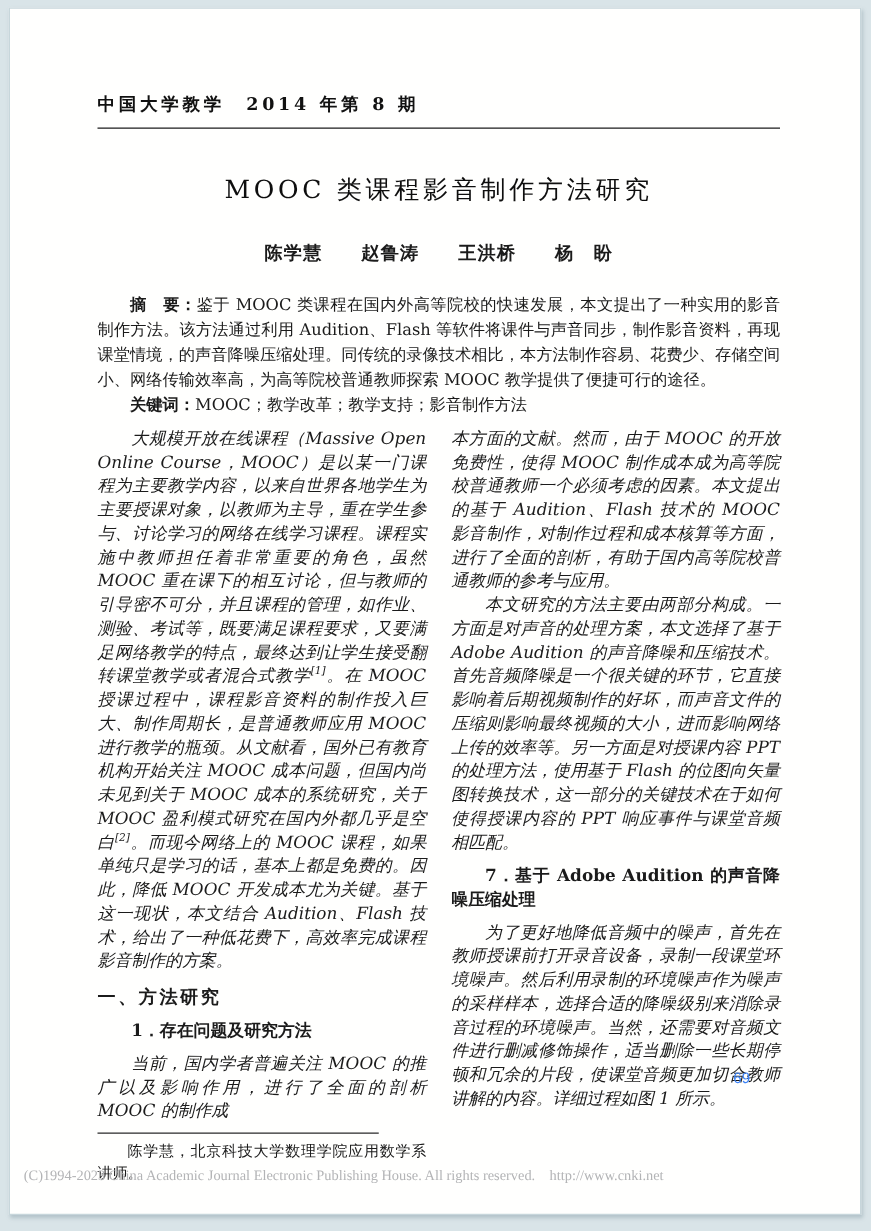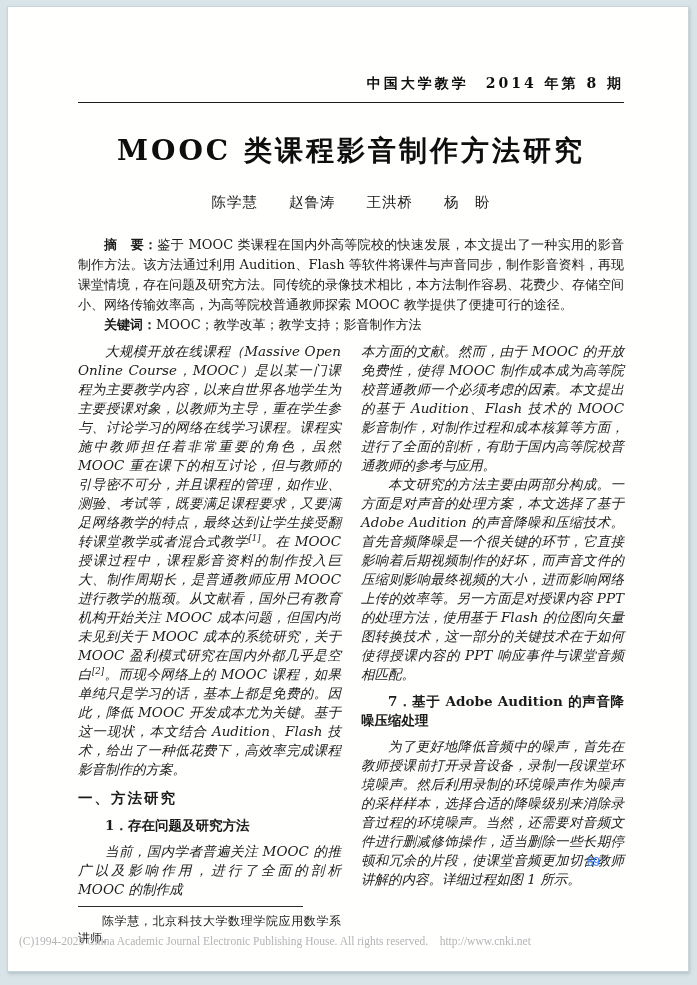--- a/index.html
+++ b/index.html
@@ -16,45 +16,45 @@
     width:682px; height:966px;
     background:#fffffe;
     border:1px solid #c7d6db;
     box-sizing:border-box;
     box-shadow:1px 2px 3px rgba(110,135,145,0.35);
   }
   .content { padding:0 64px 0 70px; }
 
   .journal-header {
     margin-top:68px;
-    text-align:right;
+    text-align:left;
     font-size:14px;
     font-weight:bold;
     letter-spacing:3px;
     color:#111;
   }
   .header-rule {
     margin-top:9px;
     border-top:1.6px solid #1c1c1c;
     height:0;
   }
   .paper-title {
     margin:31px 0 0 0;
     text-align:center;
-    font-size:28px;
+    font-size:20px;
     line-height:34px;
-    font-weight:700;
+    font-weight:400;
     letter-spacing:3px;
     color:#0e0e0e;
   }
   .authors {
     margin-top:25px;
     text-align:center;
     font-size:14.5px;
-    font-weight:normal;
+    font-weight:bold;
     letter-spacing:1px;
   }
   .abstract {
     margin:23px 0 0 0;
     font-size:13px;
     line-height:20px;
     text-align:justify;
     text-indent:2em;
   }
   .keywords {
@@ -123,21 +123,21 @@
   <div class="content">
 
     <div class="journal-header">中国大学教学　2014 年第 8 期</div>
 
     <div class="header-rule"></div>
 
     <h1 class="paper-title">MOOC 类课程影音制作方法研究</h1>
 
     <div class="authors">陈学慧　　赵鲁涛　　王洪桥　　杨　盼</div>
 
-    <p class="abstract"><span class="bold">摘　要：</span><span>鉴于 MOOC 类课程在国内外高等院校的快速发展，本文提出了一种实用的影音制作方法。该方法通过利用 Audition、Flash 等软件将课件与声音同步，制作影音资料，再现课堂情境，存在问题及研究方法。同传统的录像技术相比，本方法制作容易、花费少、存储空间小、网络传输效率高，为高等院校普通教师探索 MOOC 教学提供了便捷可行的途径。</span></p>
+    <p class="abstract"><span class="bold">摘　要：</span><span>鉴于 MOOC 类课程在国内外高等院校的快速发展，本文提出了一种实用的影音制作方法。该方法通过利用 Audition、Flash 等软件将课件与声音同步，制作影音资料，再现课堂情境，的声音降噪压缩处理。同传统的录像技术相比，本方法制作容易、花费少、存储空间小、网络传输效率高，为高等院校普通教师探索 MOOC 教学提供了便捷可行的途径。</span></p>
 
     <p class="keywords"><span class="bold">关键词：</span><span>MOOC；教学改革；教学支持；影音制作方法</span></p>
 
     <div class="columns">
 
       <div class="col">
         <p class="para"><span>大规模开放在线课程（Massive Open Online Course，MOOC）是以某一门课程为主要教学内容，以来自世界各地学生为主要授课对象，以教师为主导，重在学生参与、讨论学习的网络在线学习课程。课程实施中教师担任着非常重要的角色，虽然 MOOC 重在课下的相互讨论，但与教师的引导密不可分，并且课程的管理，如作业、测验、考试等，既要满足课程要求，又要满足网络教学的特点，最终达到让学生接受翻转课堂教学或者混合式教学</span><sup>[1]</sup><span>。在 MOOC 授课过程中，课程影音资料的制作投入巨大、制作周期长，是普通教师应用 MOOC 进行教学的瓶颈。从文献看，国外已有教育机构开始关注 MOOC 成本问题，但国内尚未见到关于 MOOC 成本的系统研究，关于 MOOC 盈利模式研究在国内外都几乎是空白</span><sup>[2]</sup><span>。而现今网络上的 MOOC 课程，如果单纯只是学习的话，基本上都是免费的。因此，降低 MOOC 开发成本尤为关键。基于这一现状，本文结合 Audition、Flash 技术，给出了一种低花费下，高效率完成课程影音制作的方案。</span></p>
 
         <div class="sec-heading">一、方法研究</div>
 

